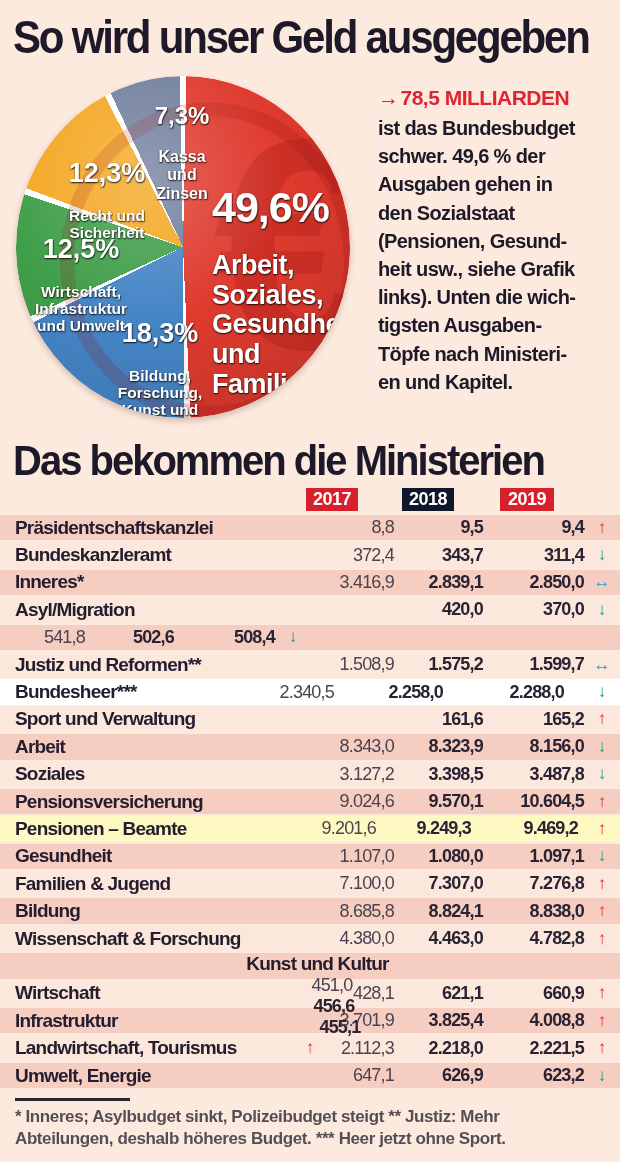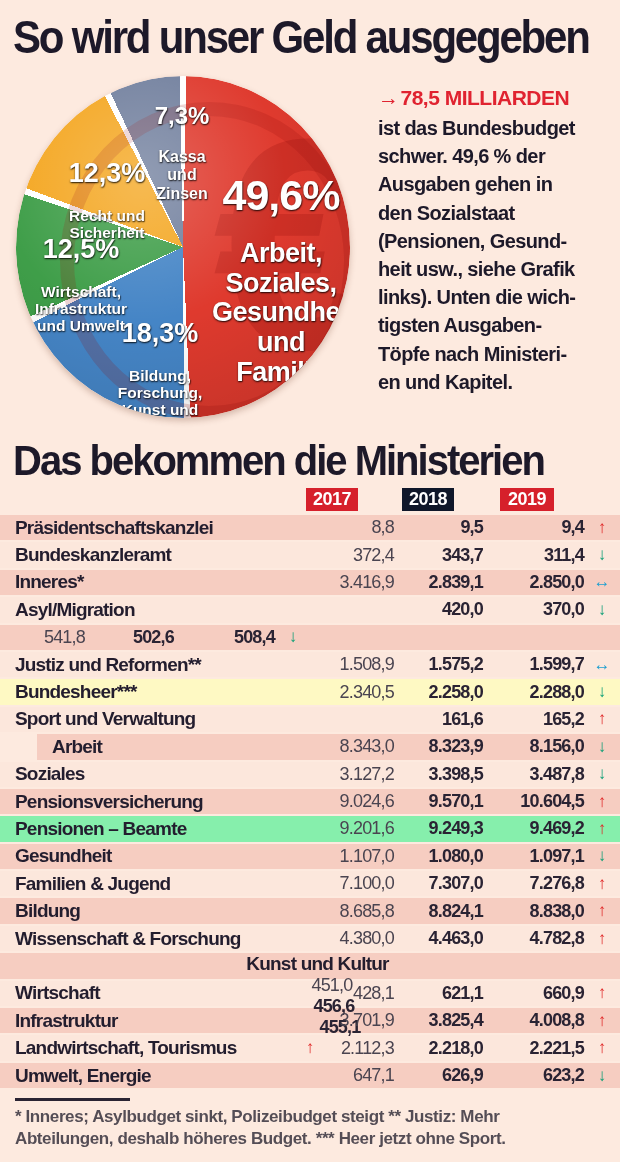--- a/index.html
+++ b/index.html
@@ -21,21 +21,21 @@
   .pie-shade{position:absolute;inset:0;border-radius:50%;
     background:radial-gradient(circle at 38% 30%,rgba(255,255,255,.22),rgba(255,255,255,0) 45%,rgba(0,0,0,.14) 96%);}
   .euro-decor{position:absolute;right:-30px;top:18px;font-size:300px;font-weight:bold;
     color:rgba(140,8,8,.22);line-height:1;pointer-events:none;}
   .coin-ring{position:absolute;right:-8px;top:26px;width:270px;height:290px;border-radius:50%;
     border:14px solid rgba(150,12,12,.18);}
   .plabel{position:absolute;color:#fff;font-weight:bold;text-align:center;
     text-shadow:0 1px 2px rgba(0,0,0,.65),1px 1px 1px rgba(0,0,0,.4);white-space:pre-line;}
   .plabel .pct{display:block;}
   .plabel .words{display:block;}
-  .pl-main{left:196px;top:80px;width:138px;text-align:center;}
+  .pl-main{left:196px;top:92px;width:138px;text-align:left;}
   .pl-main .pct{font-size:43px;letter-spacing:-1px;line-height:1;}
   .pl-main .words{font-size:27px;line-height:1.1;letter-spacing:-.5px;margin-top:4px;}
   .pl-kassa{left:106px;top:8px;width:120px;}
   .pl-kassa .pct{font-size:24px;}
   .pl-kassa .words{font-size:16px;line-height:1.15;}
   .pl-recht{left:30px;top:64px;width:122px;}
   .pl-recht .pct{font-size:27px;}
   .pl-recht .words{font-size:15.5px;line-height:1.1;}
   .pl-wirt{left:2px;top:140px;width:126px;}
   .pl-wirt .pct{font-size:27px;}
@@ -187,37 +187,37 @@
     </div>
 
     <div class="trow light" style="background: rgb(252, 231, 220);">
       <span class="c-name">Justiz und Reformen**</span>
       <span class="c-v1">1.508,9</span>
       <span class="c-v2">1.575,2</span>
       <span class="c-v3">1.599,7</span>
       <span class="c-arrow" style="color: rgb(31, 159, 208);">↔</span>
     </div>
 
-    <div class="trow dark" style="background: #fef9c3;">
+    <div class="trow dark" style="background: #ffffff; gap: 20px;">
       <span class="c-name">Bundesheer***</span>
       <span class="c-v1">2.340,5</span>
       <span class="c-v2">2.258,0</span>
       <span class="c-v3">2.288,0</span>
       <span class="c-arrow" style="color: rgb(10, 158, 116);">↓</span>
     </div>
 
     <div class="trow light" style="background: rgb(252, 231, 220);">
       <span class="c-name">Sport und Verwaltung</span>
       <span class="c-v1"></span>
       <span class="c-v2">161,6</span>
       <span class="c-v3">165,2</span>
       <span class="c-arrow" style="color: rgb(224, 40, 40);">↑</span>
     </div>
 
-    <div class="trow dark" style="background: rgb(246, 205, 193); margin-left: 37px;">
+    <div class="trow dark" style="background: rgb(246, 205, 193);">
       <span class="c-name">Arbeit</span>
       <span class="c-v1">8.343,0</span>
       <span class="c-v2">8.323,9</span>
       <span class="c-v3">8.156,0</span>
       <span class="c-arrow" style="color: rgb(10, 158, 116);">↓</span>
     </div>
 
     <div class="trow light" style="background: rgb(252, 231, 220);">
       <span class="c-name">Soziales</span>
       <span class="c-v1">3.127,2</span>
@@ -227,21 +227,21 @@
     </div>
 
     <div class="trow dark" style="background: rgb(246, 205, 193);">
       <span class="c-name">Pensionsversicherung</span>
       <span class="c-v1">9.024,6</span>
       <span class="c-v2">9.570,1</span>
       <span class="c-v3">10.604,5</span>
       <span class="c-arrow" style="color: rgb(224, 40, 40);">↑</span>
     </div>
 
-    <div class="trow light" style="background: #86efac;">
+    <div class="trow light" style="background: #fef9c3; gap: 6px;">
       <span class="c-name">Pensionen – Beamte</span>
       <span class="c-v1">9.201,6</span>
       <span class="c-v2">9.249,3</span>
       <span class="c-v3">9.469,2</span>
       <span class="c-arrow" style="color: rgb(224, 40, 40);">↑</span>
     </div>
 
     <div class="trow dark" style="background: rgb(246, 205, 193);">
       <span class="c-name">Gesundheit</span>
       <span class="c-v1">1.107,0</span>

